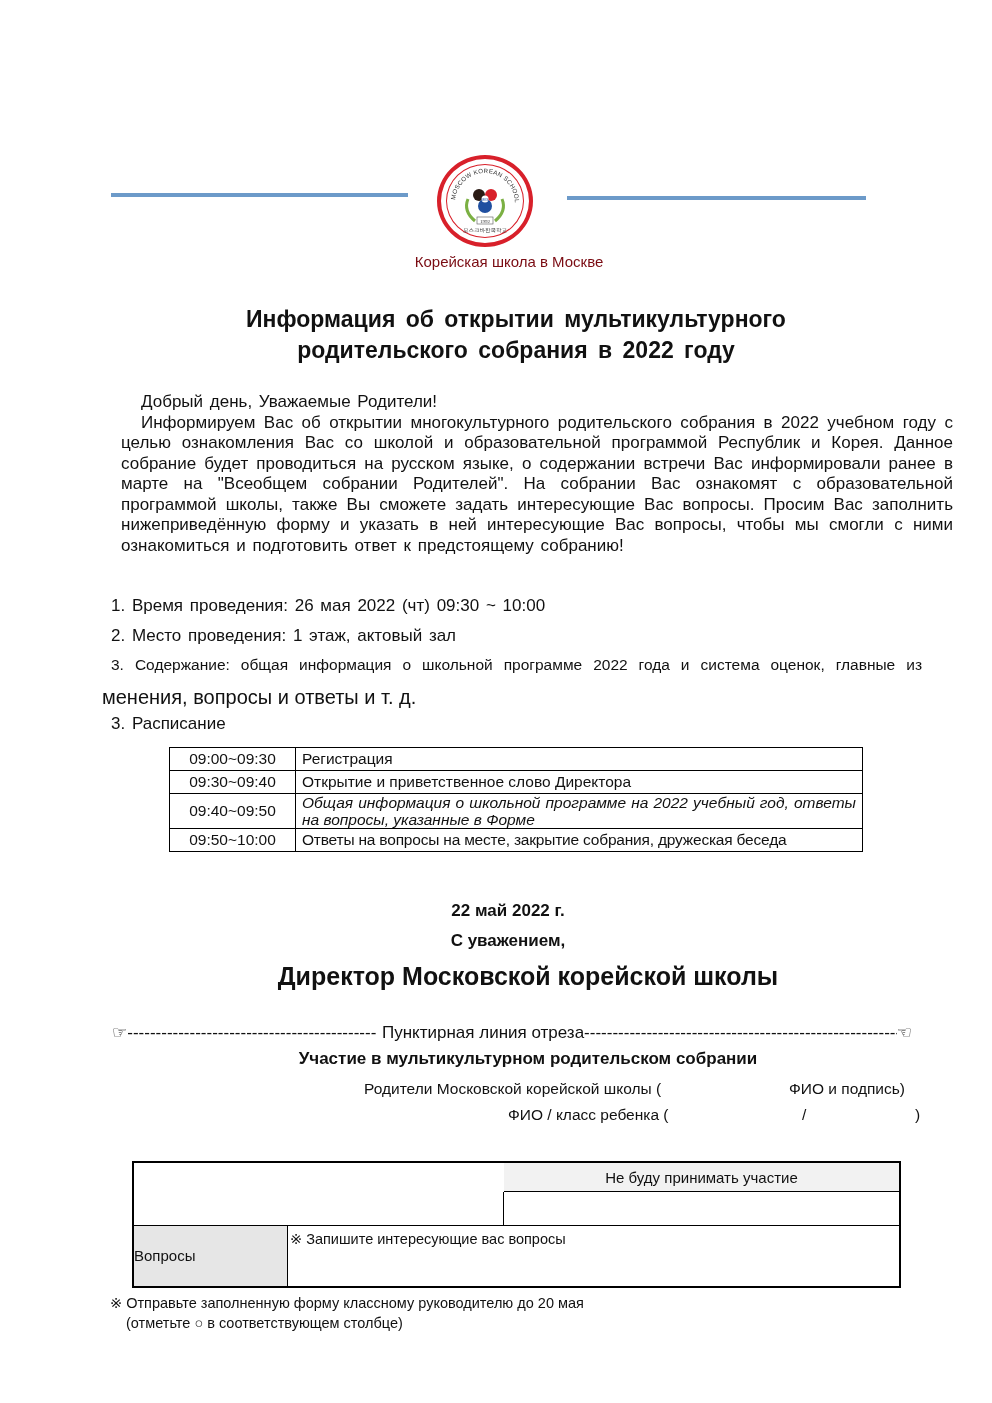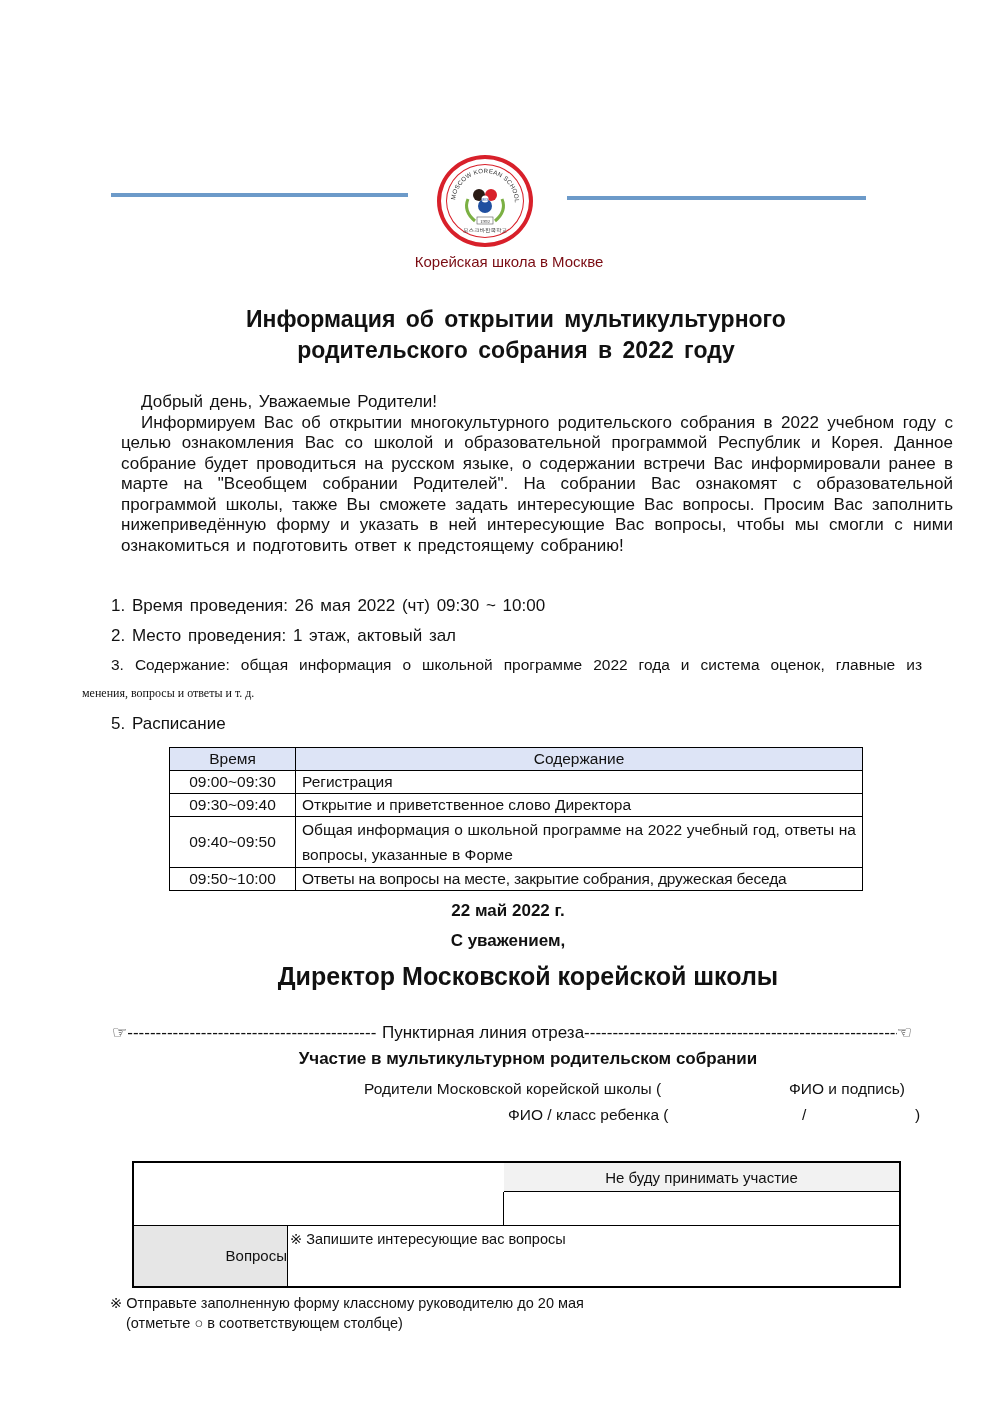--- a/index.html
+++ b/index.html
@@ -33,21 +33,21 @@
     .para { text-indent: 20px; }
     .list-item { position: absolute; font-size: 17px; word-spacing: 2px; }
     .sched {
       position: absolute; left: 169px; top: 747px; width: 694px;
       border-collapse: collapse; font-size: 15.5px;
     }
     .sched td, .sched th { border: 1px solid #000; padding: 0 6px; height: 22px; }
     .sched th { background: #dde4f6; font-weight: normal; text-align: center; }
     .sched td.time { text-align: center; width: 113px; }
     .sched td.content { text-align: justify; }
-    .sched td.twoline { line-height: 25px; }
+    .sched td.twoline { line-height: 17px; font-style: italic; }
     .center-bold { position: absolute; left: 0; width: 1016px; text-align: center; font-weight: bold; }
     .cut-line {
       position: absolute; left: 112px; width: 800px; top: 1022px; font-size: 17px;
       white-space: nowrap; overflow: hidden; display: flex; align-items: center;
     }
     .cut-line .dash { flex: 1; overflow: hidden; white-space: nowrap; letter-spacing: 0px; }
     .form-line { position: absolute; font-size: 15.5px; white-space: pre; }
     .reply {
       position: absolute; left: 132px; top: 1161px; width: 769px; height: 127px;
       border: 2px solid #000; box-sizing: border-box;
@@ -91,29 +91,25 @@
 </div>
 
 <div class="body-text">
   <p class="greet">Добрый день, Уважаемые Родители!</p>
   <p class="para">Информируем Вас об открытии многокультурного родительского собрания в 2022 учебном году с целью ознакомления Вас со школой и образовательной программой Республик и Корея. Данное собрание будет проводиться на русском языке, о содержании встречи Вас информировали ранее в марте на "Всеобщем собрании Родителей". На собрании Вас ознакомят с образовательной программой школы, также Вы сможете задать интересующие Вас вопросы. Просим Вас заполнить нижеприведённую форму и указать в ней интересующие Вас вопросы, чтобы мы смогли с ними ознакомиться и подготовить ответ к предстоящему собранию!</p>
 </div>
 
 <div class="list-item" style="left:111px; top:596px;">1. Время проведения: 26 мая 2022 (чт) 09:30 ~ 10:00</div>
 <div class="list-item" style="left:111px; top:626px;text-align:center;">2. Место проведения: 1 этаж, актовый зал</div>
 <div class="list-item" style="left:111px; top:656px; font-size:15.5px; width:811px; text-align:justify; text-align-last:justify; word-spacing:1px;">3. Содержание: общая информация о школьной программе 2022 года и система оценок, главные из</div>
-<div class="list-item" style="left:82px; top:686px; font-size:12px; word-spacing:0px;font-family:Liberation Serif, serif;">менения, вопросы и ответы и т. д.</div>
-<div class="list-item" style="left:111px; top:714px;">5. Расписание</div>
+<div class="list-item" style="left:102px; top:686px; font-size:20px; word-spacing:0px;">менения, вопросы и ответы и т. д.</div>
+<div class="list-item" style="left:111px; top:714px;">3. Расписание</div>
 
 <table class="sched">
   <tbody>
-      <tr>
-    <th>Время</th>
-    <th>Содержание</th>
-  </tr>
   <tr>
     <td class="time">09:00~09:30</td>
     <td class="content">Регистрация</td>
   </tr>
   <tr>
     <td class="time">09:30~09:40</td>
     <td class="content">Открытие и приветственное слово Директора</td>
   </tr>
   <tr>
     <td class="time">09:40~09:50</td>
@@ -149,21 +145,21 @@
 <div class="form-line" style="left:802px; top:1106px;">/</div>
 <div class="form-line" style="left:812px; top:1104px; width:100px; height:22px;"></div>
 <div class="form-line" style="left:915px; top:1106px;">)</div>
 
 <div class="reply">
   <div class="cell" style="left:370px; top:0; width:395px; height:29px; background:#f2f2f2; border-bottom:1px solid #000; text-align:center; line-height:29px;">
     <span>Не буду принимать участие</span>
   </div>
   <div class="cell" style="left:0; top:29px; width:370px; height:34px; border-bottom:1px solid #000; border-right:1px solid #000;"></div>
   <div class="cell" style="left:370px; top:29px; width:395px; height:34px; border-bottom:1px solid #000;"></div>
-  <div class="cell" style="left:0; top:63px; width:154px; height:60px; background:#e6e6e6; border-right:1px solid #000; text-align:right; line-height:60px;">
+  <div class="cell" style="left:0; top:63px; width:154px; height:60px; background:#e6e6e6; border-right:1px solid #000; text-align:left; line-height:60px;">
     <span>Вопросы</span>
   </div>
   <div class="cell" style="left:154px; top:63px; width:564px; height:60px; padding:5px 2px; font-size:14.5px;">
     <span>※ Запишите интересующие вас вопросы</span>
   </div>
 </div>
 
 <div class="note" style="left:110px; top:1295px;">※ Отправьте заполненную форму классному руководителю до 20 мая</div>
 <div class="note" style="left:126px; top:1315px;text-align:right;">(отметьте ○ в соответствующем столбце)</div>
 

